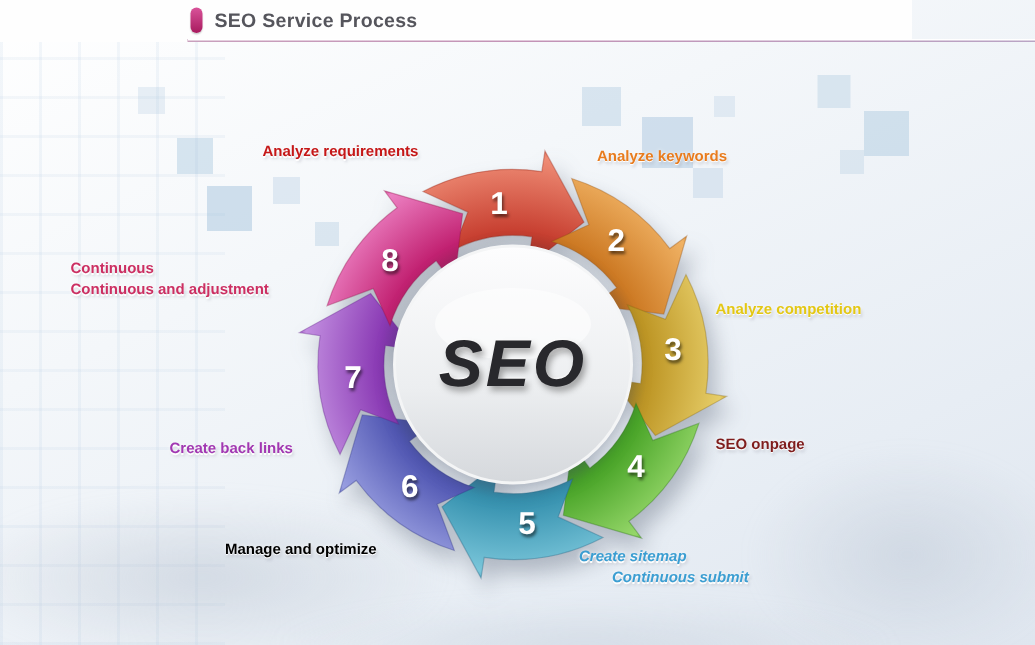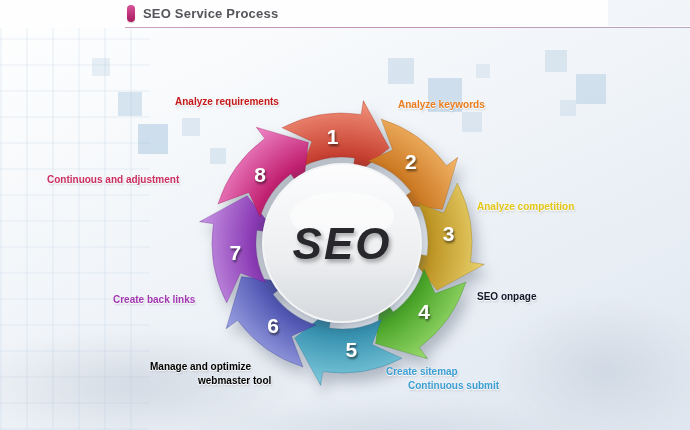--- a/index.html
+++ b/index.html
@@ -170,29 +170,29 @@
 
 <div class="lbl lbl1" style="color: rgb(197, 23, 23);">
   <span class="ln">Analyze requirements</span>
 </div>
 <div class="lbl lbl2" style="color: rgb(232, 124, 30);">
   <span class="ln">Analyze keywords</span>
 </div>
 <div class="lbl lbl3" style="color: rgb(227, 199, 20);">
   <span class="ln">Analyze competition</span>
 </div>
-<div class="lbl lbl4" style="color: #0f172a;">
+<div class="lbl lbl4" style="color: #7f1d1d;">
   <span class="ln">SEO onpage</span>
 </div>
-<div class="lbl lbl5" style="color: rgb(59, 158, 210);">
+<div class="lbl lbl5" style="color: rgb(59, 158, 210); font-style: italic;">
   <span class="ln">Create sitemap</span>
   <span class="ln ln2">Continuous submit</span>
 </div>
 <div class="lbl lbl6" style="color: #000000;">
   <span class="ln">Manage and optimize</span>
-  <span class="ln ln2">webmaster tool</span>
 </div>
 <div class="lbl lbl7" style="color: rgb(162, 56, 178);">
   <span class="ln">Create back links</span>
 </div>
 <div class="lbl lbl8" style="color: rgb(204, 47, 98);">
+  <span class="ln">Continuous</span>
   <span class="ln">Continuous and adjustment</span>
 </div>
 
 </body></html>

